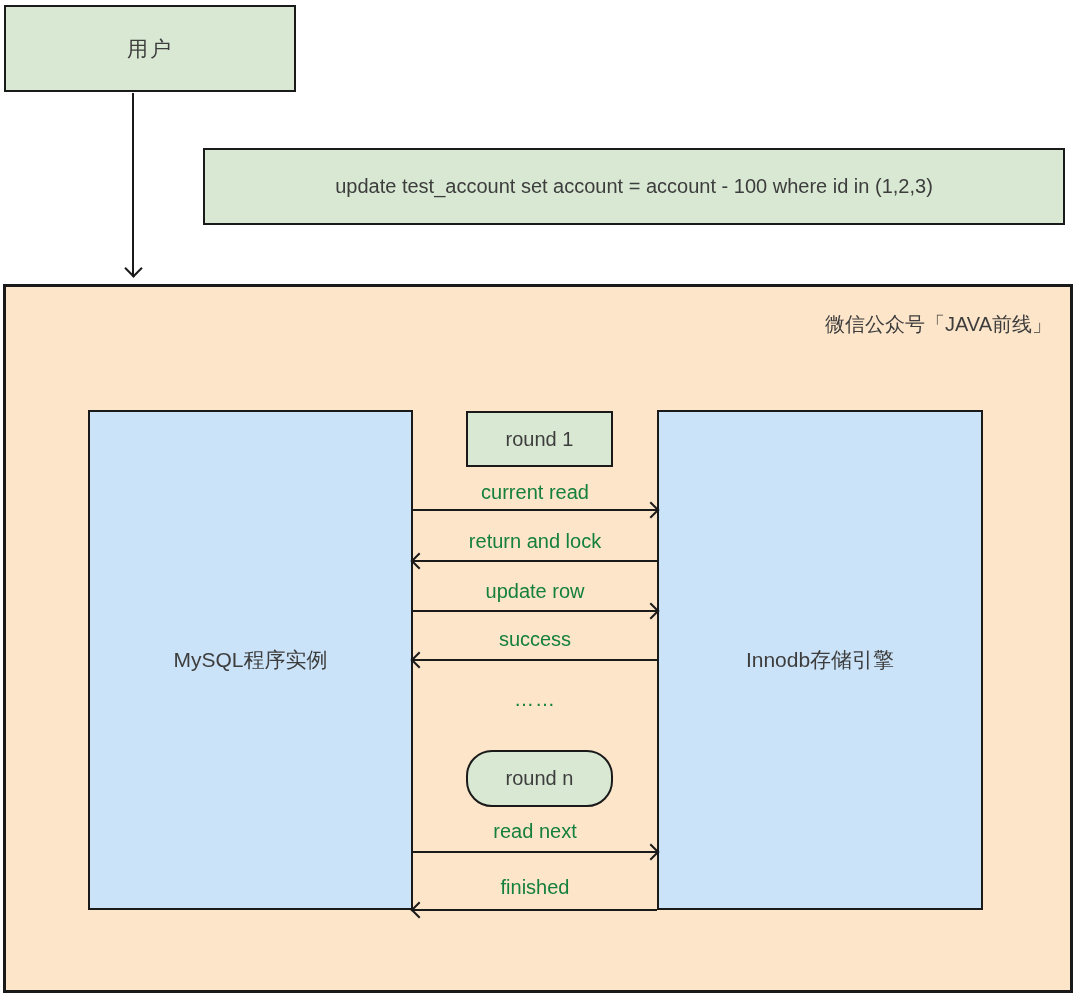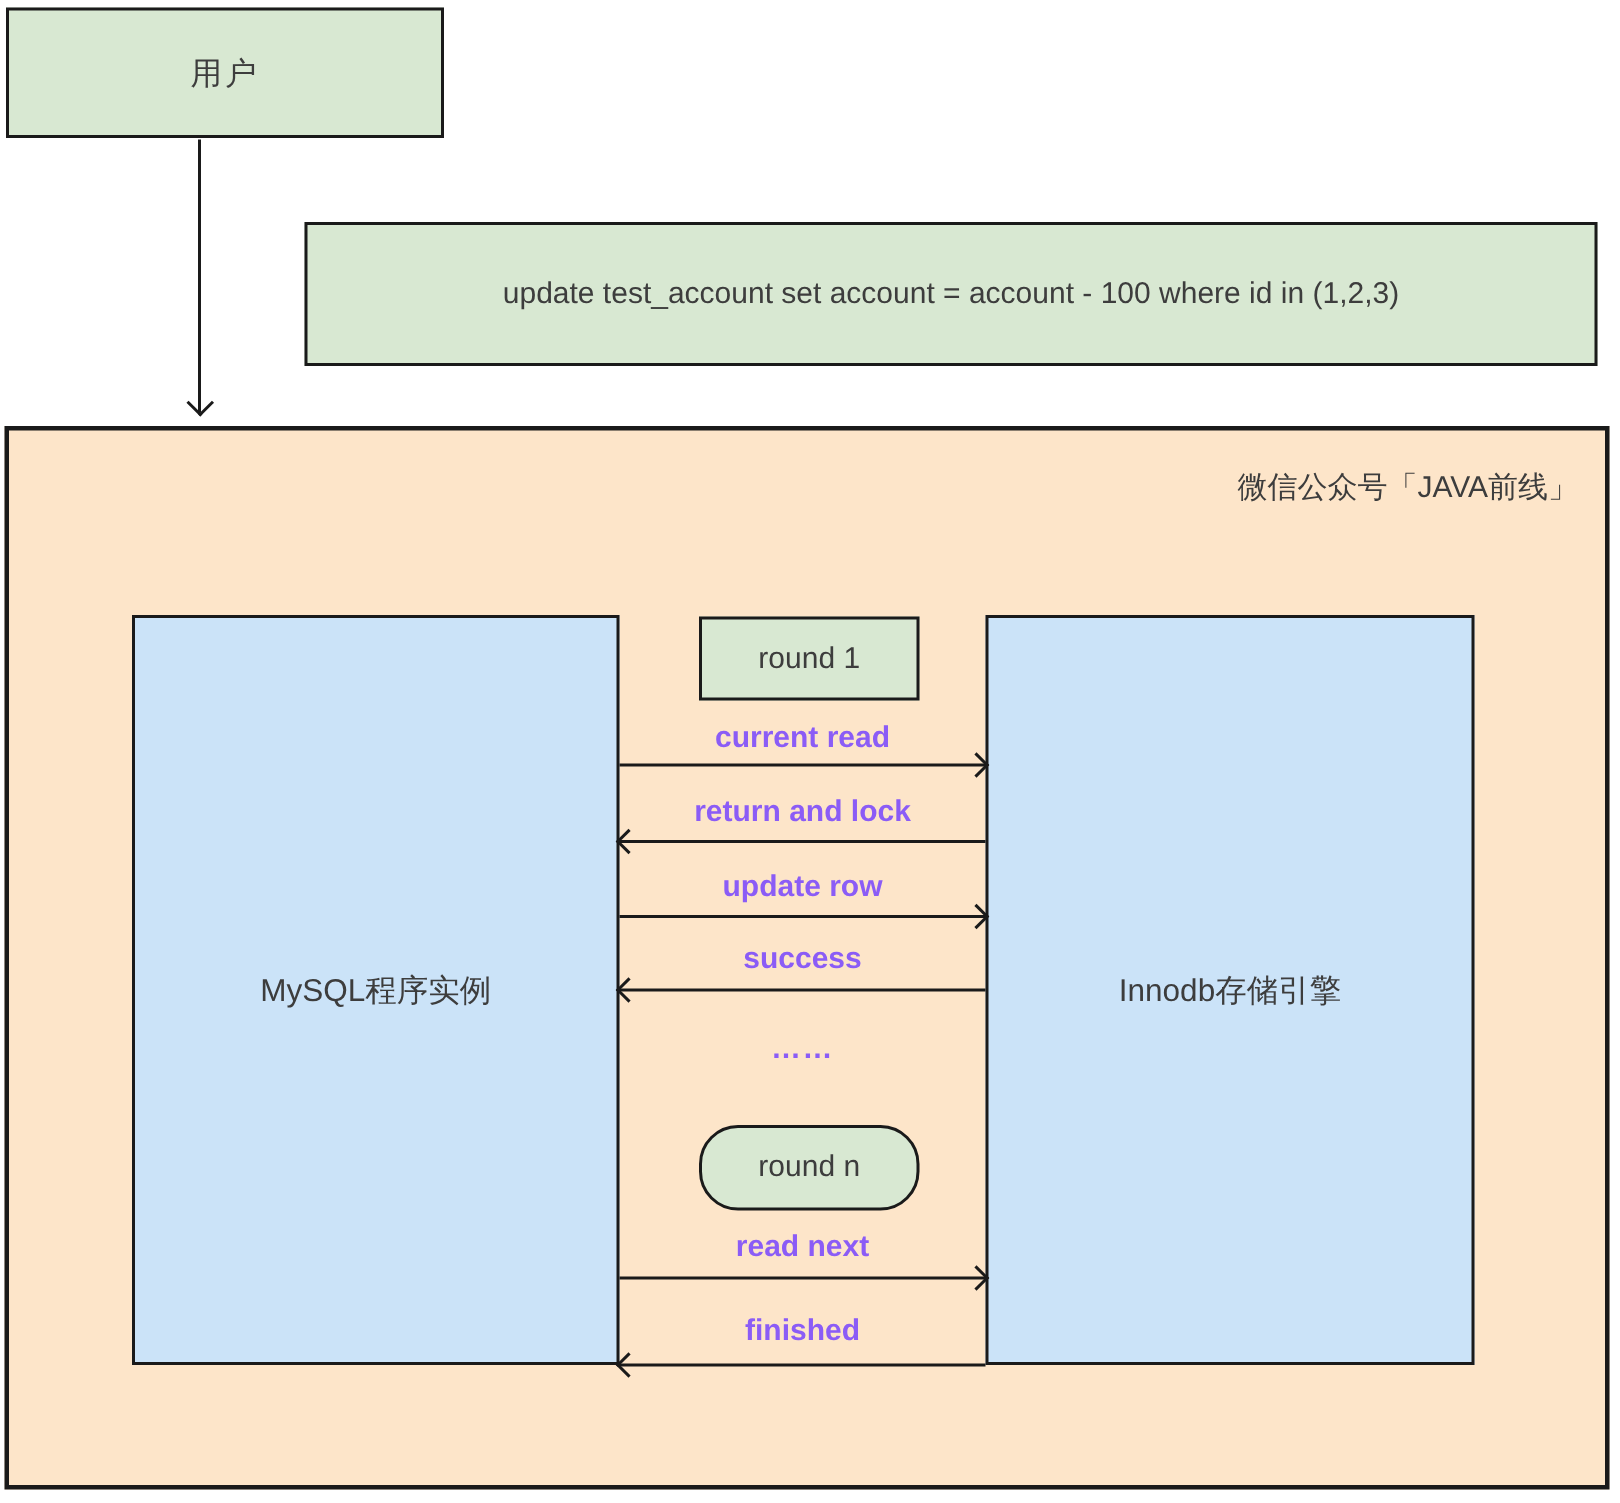--- a/index.html
+++ b/index.html
@@ -41,21 +41,21 @@
   }
   .user-arrow-head {
     position: absolute;
     left: 127px; top: 262px;
     width: 13px; height: 13px;
     border-right: 2px solid #1a1a1a;
     border-bottom: 2px solid #1a1a1a;
     transform: rotate(45deg);
   }
   .sql-box {
-    left: 203px; top: 148px; width: 862px; height: 96px;
+    left: 203px; top: 148px; width: 862px; height: 77px;
     font-size: 20px;
   }
 
   
   .mysql-container {
     position: absolute;
     left: 3px; top: 284px; width: 1070px; height: 709px;
   }
   .mysql-title {
     position: absolute;
@@ -83,22 +83,21 @@
   
   .round1-box { left: 466px; top: 411px; width: 147px; height: 56px; font-size: 20px; }
   .roundn-box { left: 466px; top: 750px; width: 147px; height: 57px; font-size: 20px; border-radius: 26px; }
 
   
   .msg-label {
     position: absolute;
     left: 413px; width: 244px;
     text-align: center;
     font-size: 20px;
-    color: #8b5cf6;
-    font-weight: bold;
+    color: #15803d;
   }
   .lbl-current-read   { top: 481px; }
   .lbl-return-lock    { top: 530px; }
   .lbl-update-row     { top: 580px; }
   .lbl-success        { top: 628px; }
   .lbl-ellipsis       { top: 688px; letter-spacing: 1px; }
   .lbl-read-next      { top: 820px; }
   .lbl-finished       { top: 876px; }
 
   

